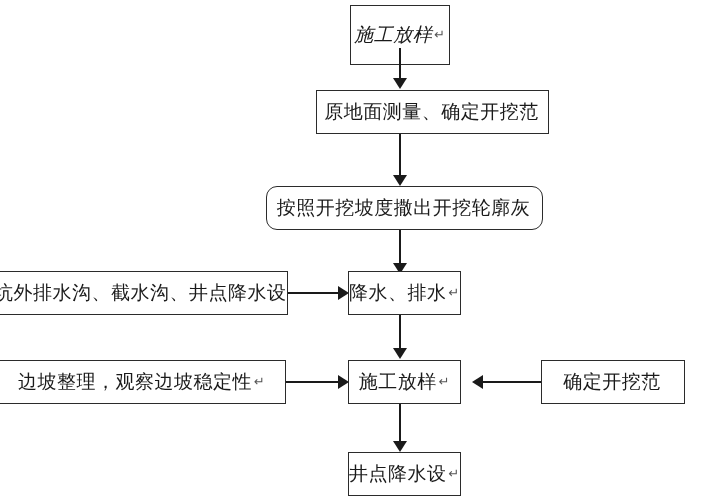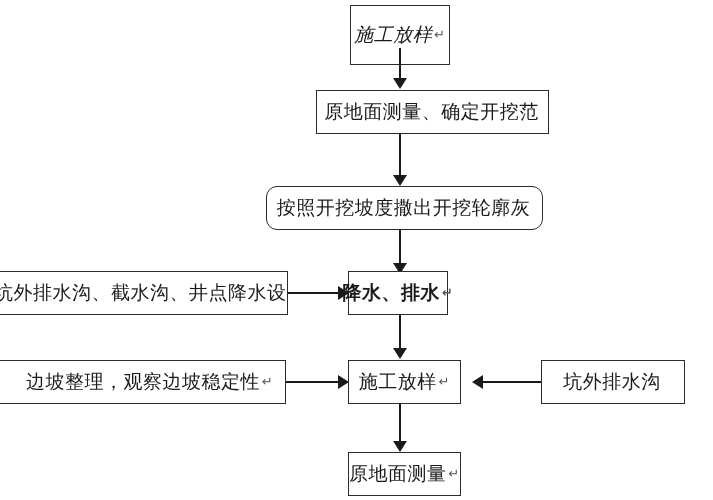--- a/index.html
+++ b/index.html
@@ -106,50 +106,50 @@
   <div class="arrow-down" style="left:393px; top:263px;"></div>
 
   <div class="node clip-left" style="left:0px; top:271px; width:288px; height:44px; padding-left:0px;">
     <span class="txt" style="margin-left:-6px;">坑外排水沟、截水沟、井点降水设</span>
       <span class="pilcrow"></span>
   </div>
 
   <div class="conn h-line" style="left:288px; top:292px; width:50px;"></div>
   <div class="arrow-right" style="left:338px; top:286px;"></div>
 
-  <div class="node" style="left:348px; top:271px; width:100px; height:44px;font-weight:bold;">
+  <div class="node" style="left:348px; top:271px; width:113px; height:44px;">
     <span class="txt">降水、排水</span>
       <span class="pilcrow">↵</span>
   </div>
 
   <div class="conn v-line" style="left:399px; top:315px; height:33px;"></div>
   <div class="arrow-down" style="left:393px; top:348px;"></div>
 
   <div class="node clip-left" style="left:0px; top:360px; width:286px; height:44px;">
-    <span class="txt" style="margin-left:26px;">边坡整理，观察边坡稳定性</span>
+    <span class="txt" style="margin-left:18px;">边坡整理，观察边坡稳定性</span>
       <span class="pilcrow">↵</span>
   </div>
 
   <div class="conn h-line" style="left:286px; top:381px; width:52px;"></div>
   <div class="arrow-right" style="left:338px; top:375px;"></div>
 
   <div class="node" style="left:348px; top:360px; width:113px; height:44px;">
     <span class="txt">施工放样</span>
       <span class="pilcrow">↵</span>
   </div>
 
   <div class="conn h-line" style="left:483px; top:381px; width:58px;"></div>
   <div class="arrow-left" style="left:472px; top:375px;"></div>
 
   <div class="node" style="left:541px; top:360px; width:144px; height:44px;">
-    <span class="txt">坑外排水沟</span>
+    <span class="txt">确定开挖范</span>
       <span class="pilcrow"></span>
   </div>
 
   <div class="conn v-line" style="left:399px; top:404px; height:37px;"></div>
   <div class="arrow-down" style="left:393px; top:441px;"></div>
 
   <div class="node" style="left:348px; top:452px; width:113px; height:44px;">
-    <span class="txt">原地面测量</span>
+    <span class="txt">井点降水设</span>
       <span class="pilcrow">↵</span>
   </div>
 
 </div>
 
 </body></html>

